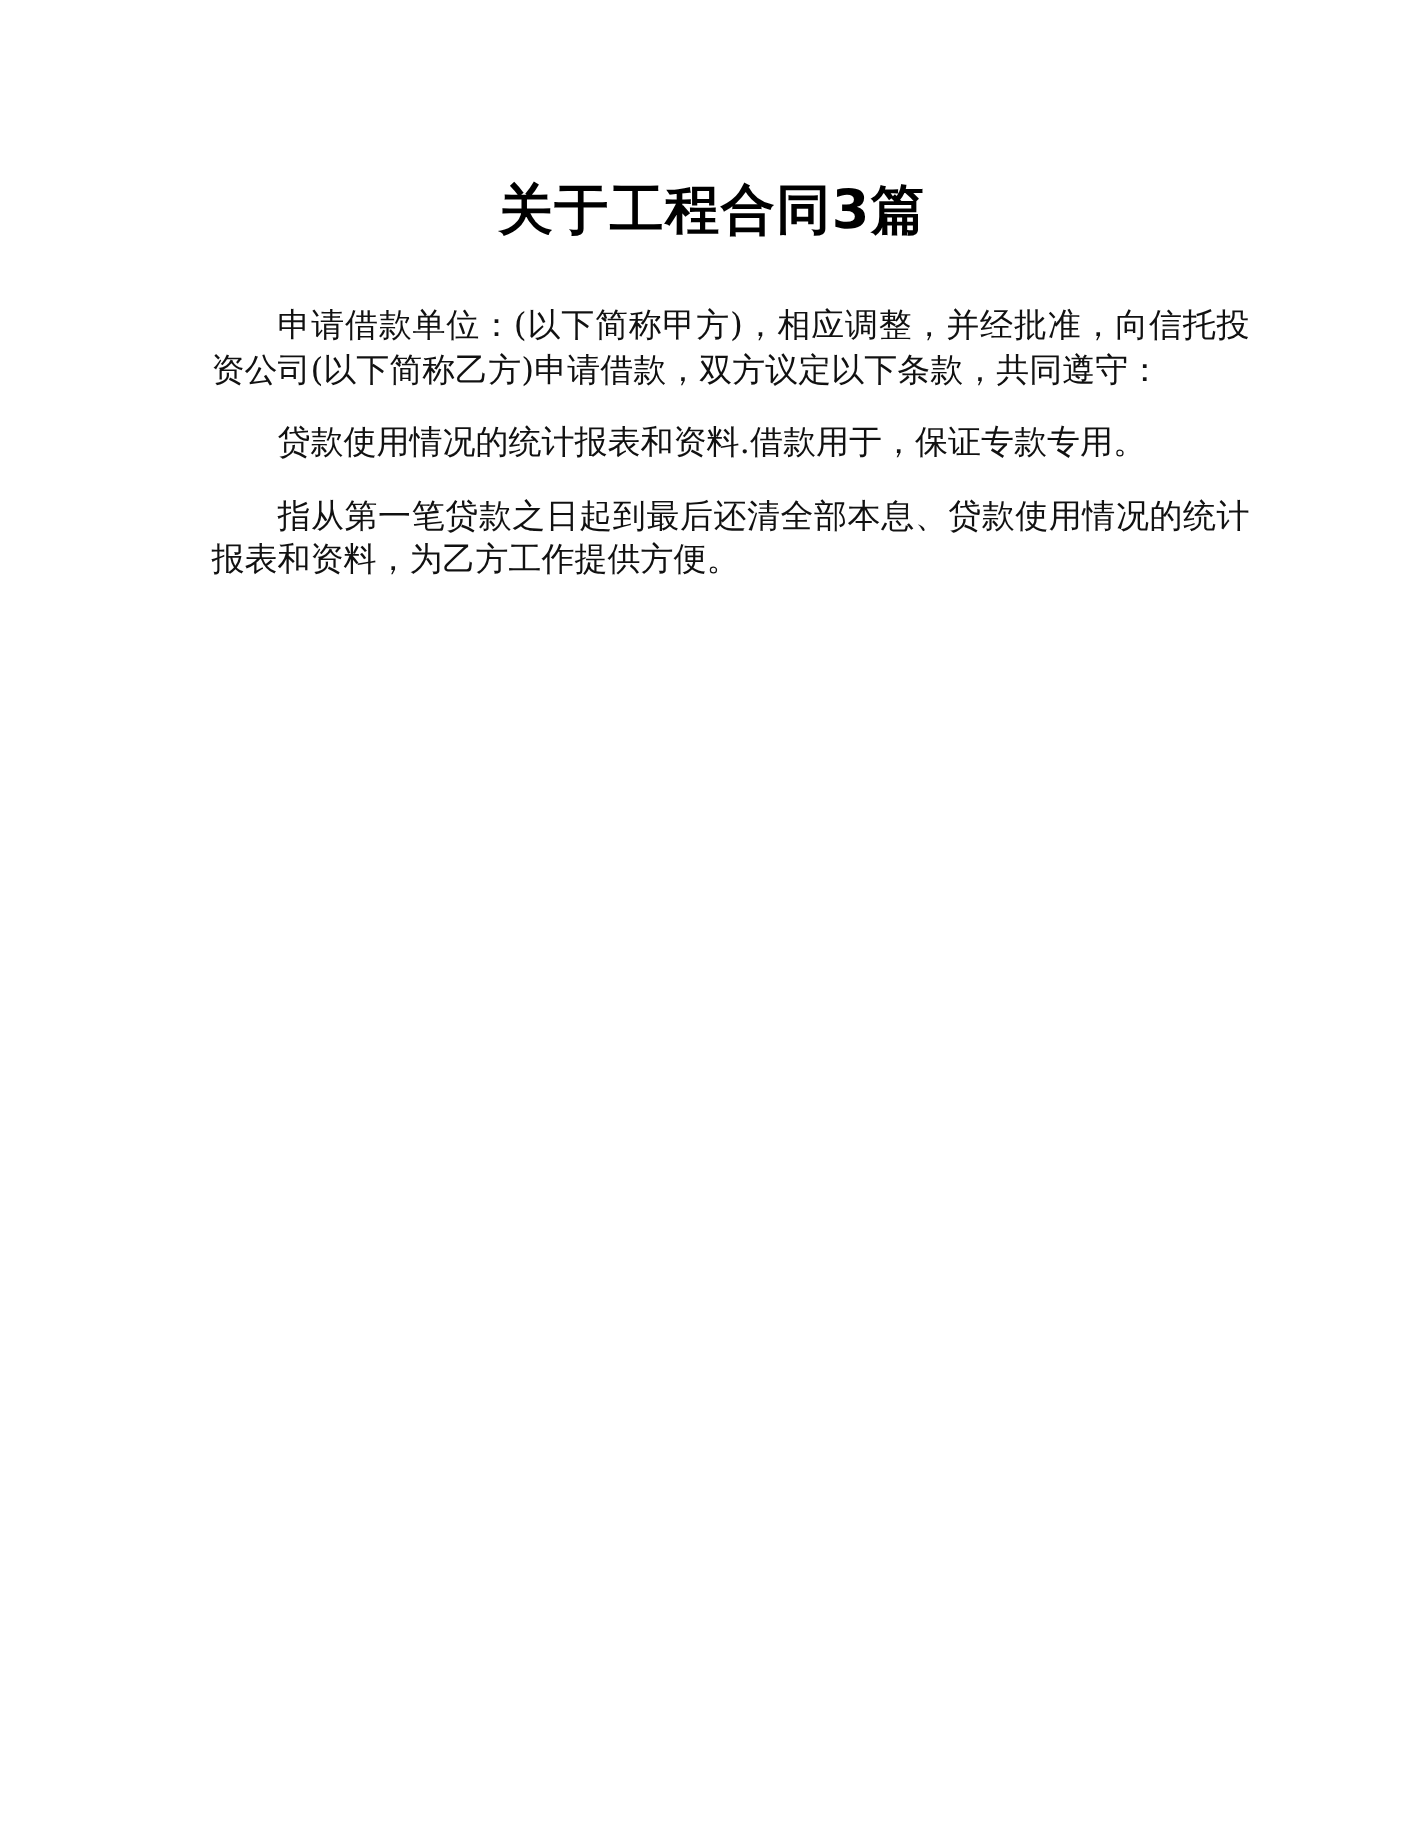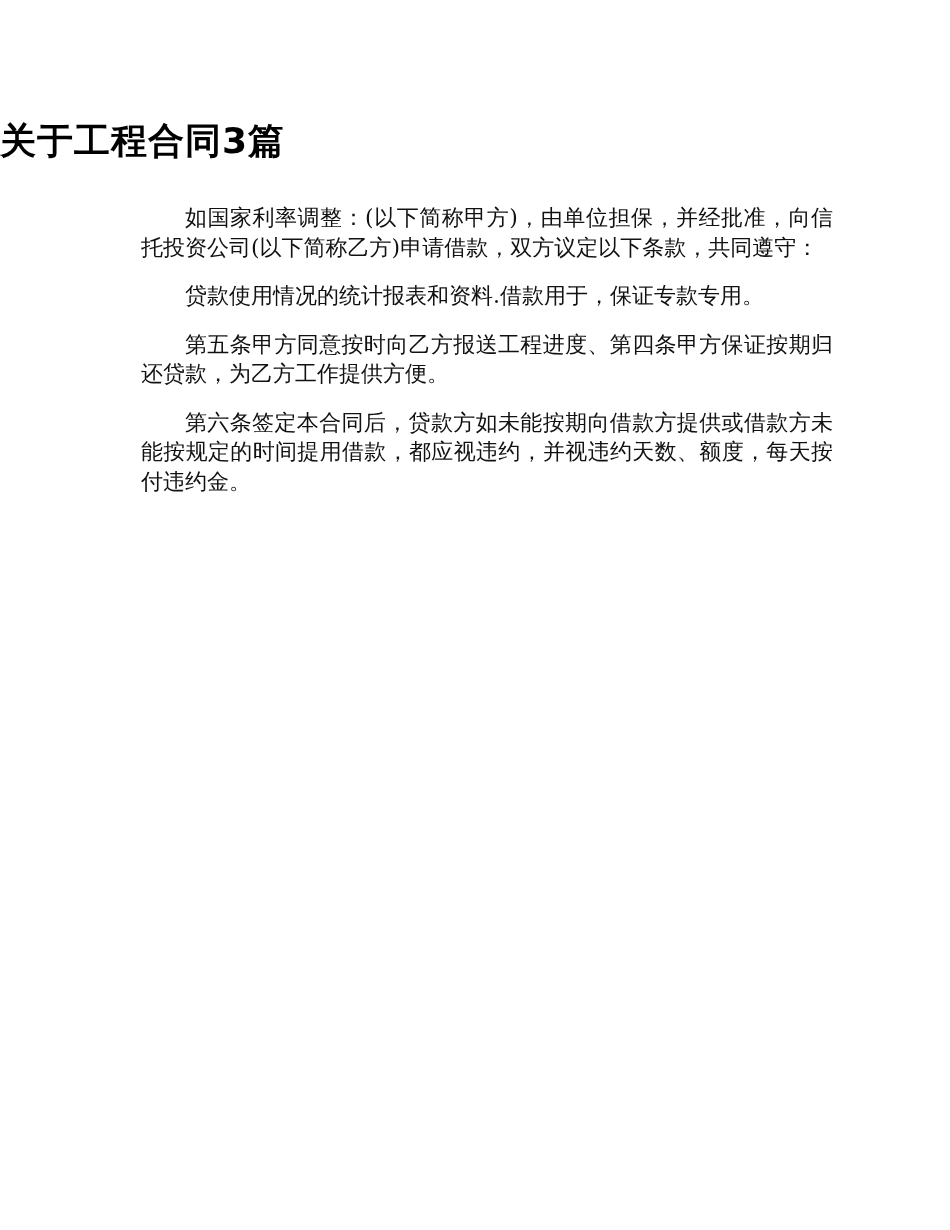--- a/index.html
+++ b/index.html
@@ -20,21 +20,21 @@
       top: 0;
       width: 950px;
       height: 1230px;
       background: #ffffff;
     }
     .title {
       position: absolute;
       left: 0;
       top: 116px;
       width: 950px;
-      text-align: left;
+      text-align: center;
       font-family: "DejaVu Sans", "Liberation Sans", sans-serif;
       font-weight: bold;
       font-size: 36px;
       line-height: 50px;
       letter-spacing: 1px;
       color: #000000;
       margin: 0;
     }
     .body {
       position: absolute;
@@ -54,18 +54,17 @@
       line-break: anywhere;
     }
   </style>
 </head>
 <body>
 
 <div class="page">
   <h1 class="title">关于工程合同3篇</h1>
 
   <div class="body">
-    <p class="para">如国家利率调整：(以下简称甲方)，由单位担保，并经批准，向信托投资公司(以下简称乙方)申请借款，双方议定以下条款，共同遵守：</p>
+    <p class="para">申请借款单位：(以下简称甲方)，相应调整，并经批准，向信托投资公司(以下简称乙方)申请借款，双方议定以下条款，共同遵守：</p>
     <p class="para">贷款使用情况的统计报表和资料.借款用于，保证专款专用。</p>
-    <p class="para">第五条甲方同意按时向乙方报送工程进度、第四条甲方保证按期归还贷款，为乙方工作提供方便。</p>
-    <p class="para">第六条签定本合同后，贷款方如未能按期向借款方提供或借款方未能按规定的时间提用借款，都应视违约，并视违约天数、额度，每天按付违约金。</p>
+    <p class="para">指从第一笔贷款之日起到最后还清全部本息、贷款使用情况的统计报表和资料，为乙方工作提供方便。</p>
   </div>
 </div>
 
 </body></html>

